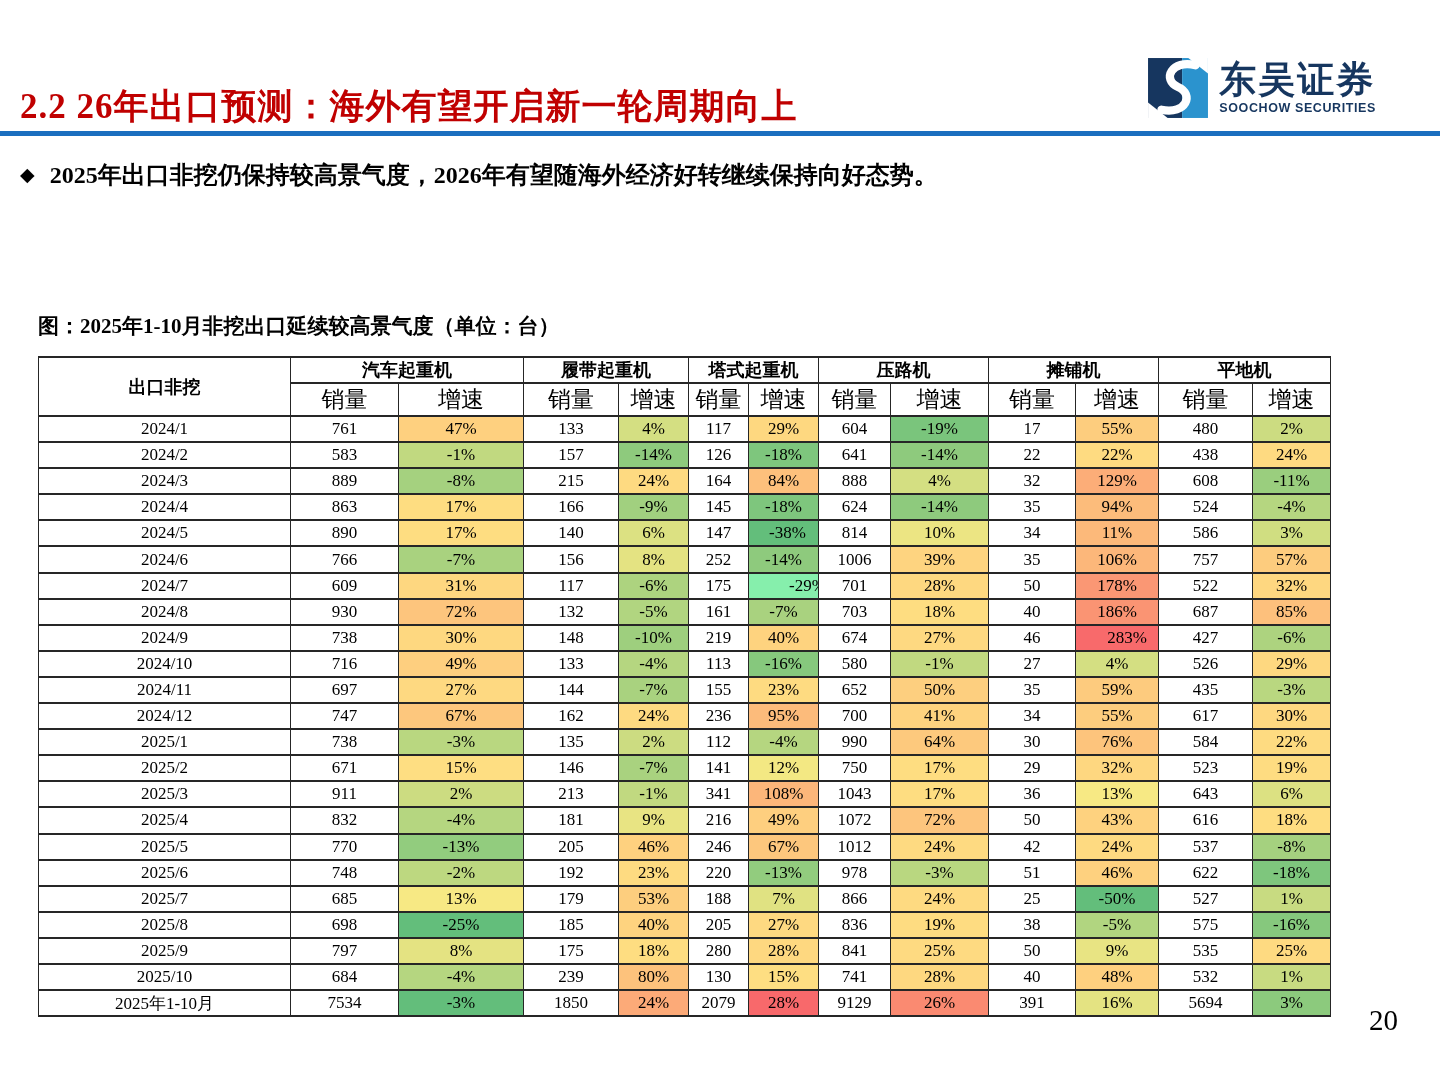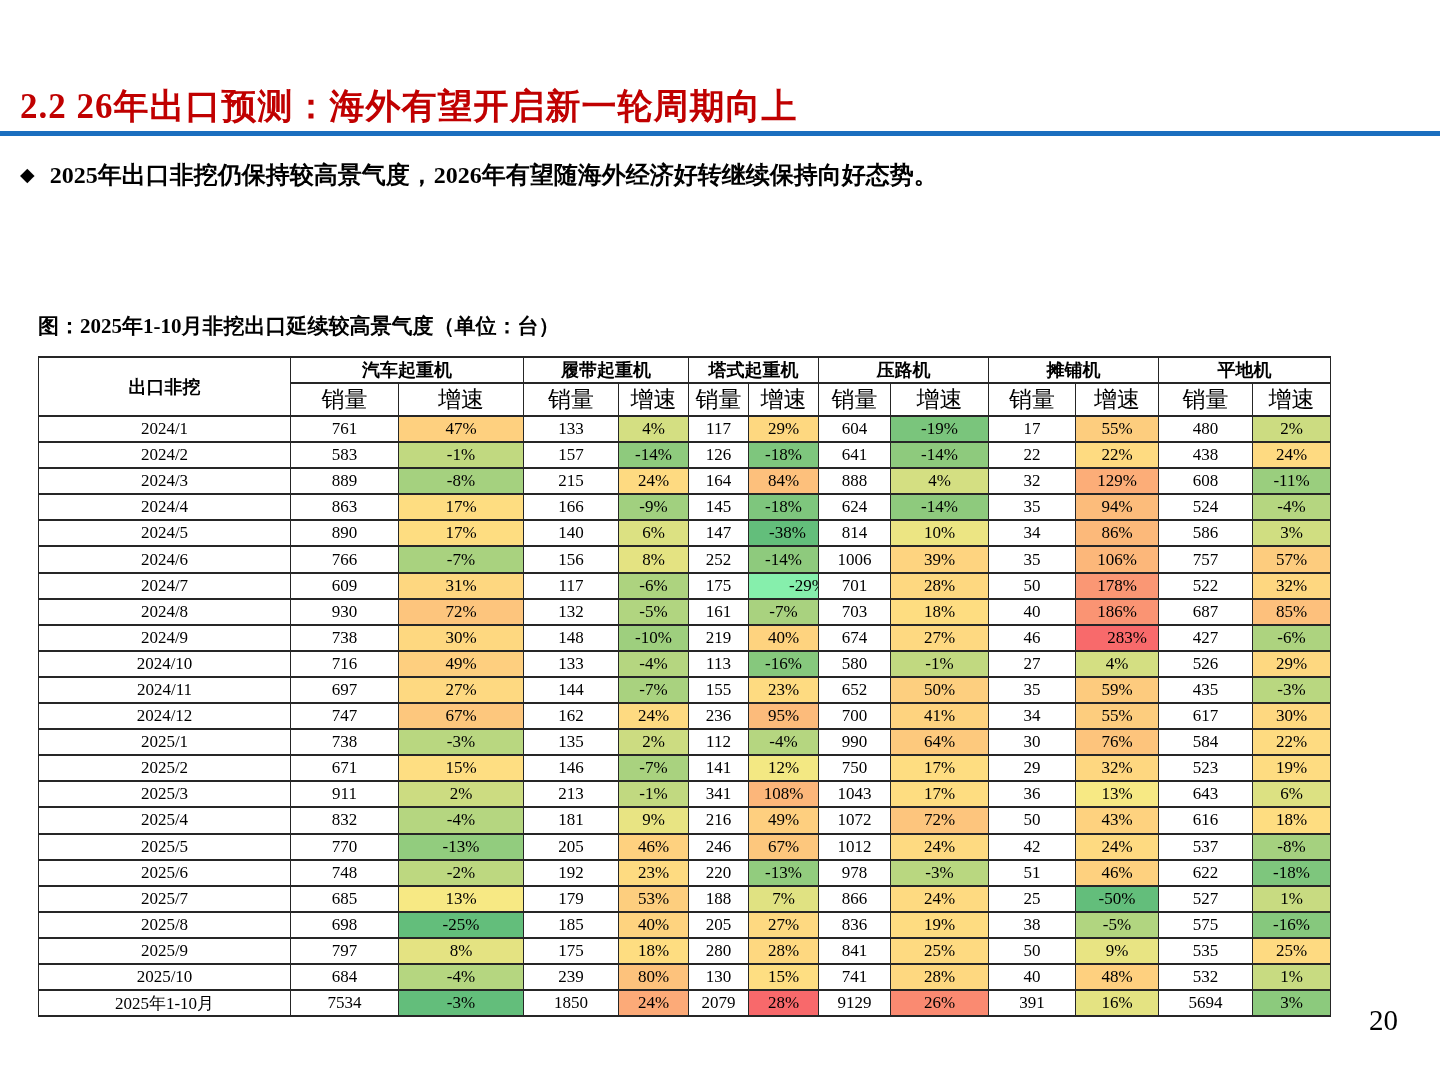--- a/index.html
+++ b/index.html
@@ -55,20 +55,33 @@
     font-size:17px;color:#000;letter-spacing:1px;
   }
 </style>
 </head>
 <body>
 
 <div class="slide">
 
   <h1 class="page-title" style="color: rgb(192, 0, 0);">2.2 26年出口预测：海外有望开启新一轮周期向上</h1>
 
+  <div class="logo">
+    <svg class="logo-icon" viewBox="0 0 60 60">
+      <rect x="1" y="1" width="33" height="58" class="ic-navy" style="fill: rgb(22, 54, 95);"></rect>
+      <rect x="34" y="1" width="25" height="58" class="ic-blue" style="fill: rgb(43, 147, 206);"></rect>
+      <path d="M47 8 C24 2 14 22 30 29 C46 36 38 56 14 51" fill="none" stroke="#ffffff" stroke-width="8" stroke-linecap="round"></path>
+      <path d="M59 1 L40 1 L59 16 Z" fill="#ffffff"></path>
+      <path d="M1 59 L20 59 L1 44 Z" fill="#ffffff"></path>
+    </svg>
+    <div class="logo-text">
+      <span class="logo-cn" style="color: rgb(22, 54, 95);">东吴证券</span>
+      <span class="logo-en" style="color: rgb(22, 54, 95);">SOOCHOW SECURITIES</span>
+    </div>
+  </div>
 
   <div class="divider" style="background: rgb(27, 111, 191);"></div>
 
   <div class="bullet-line"><span class="bullet-marker">◆</span><span>2025年出口非挖仍保持较高景气度，2026年有望随海外经济好转继续保持向好态势。</span></div>
 
   <div class="table-caption">图：2025年1-10月非挖出口延续较高景气度（单位：台）</div>
 
   <table class="export">
       <colgroup>
         <col style="width: 252px;">
@@ -175,21 +188,21 @@
           <td>2024/5</td>
           <td>890</td>
           <td style="background: rgb(254, 221, 129);">17%</td>
           <td>140</td>
           <td style="background: rgb(220, 225, 130);">6%</td>
           <td>147</td>
           <td style="background: rgb(99, 190, 123); padding-left: 8px;">-38%</td>
           <td>814</td>
           <td style="background: rgb(236, 229, 131);">10%</td>
           <td>34</td>
-          <td style="background: rgb(252, 185, 122);">86%</td>
+          <td style="background: rgb(252, 185, 122);">11%</td>
           <td>586</td>
           <td style="background: rgb(208, 222, 129);">3%</td>
         </tr>
         <tr>
           <td>2024/6</td>
           <td>766</td>
           <td style="background: rgb(169, 210, 127);">-7%</td>
           <td>156</td>
           <td style="background: rgb(228, 227, 130);">8%</td>
           <td>252</td>

